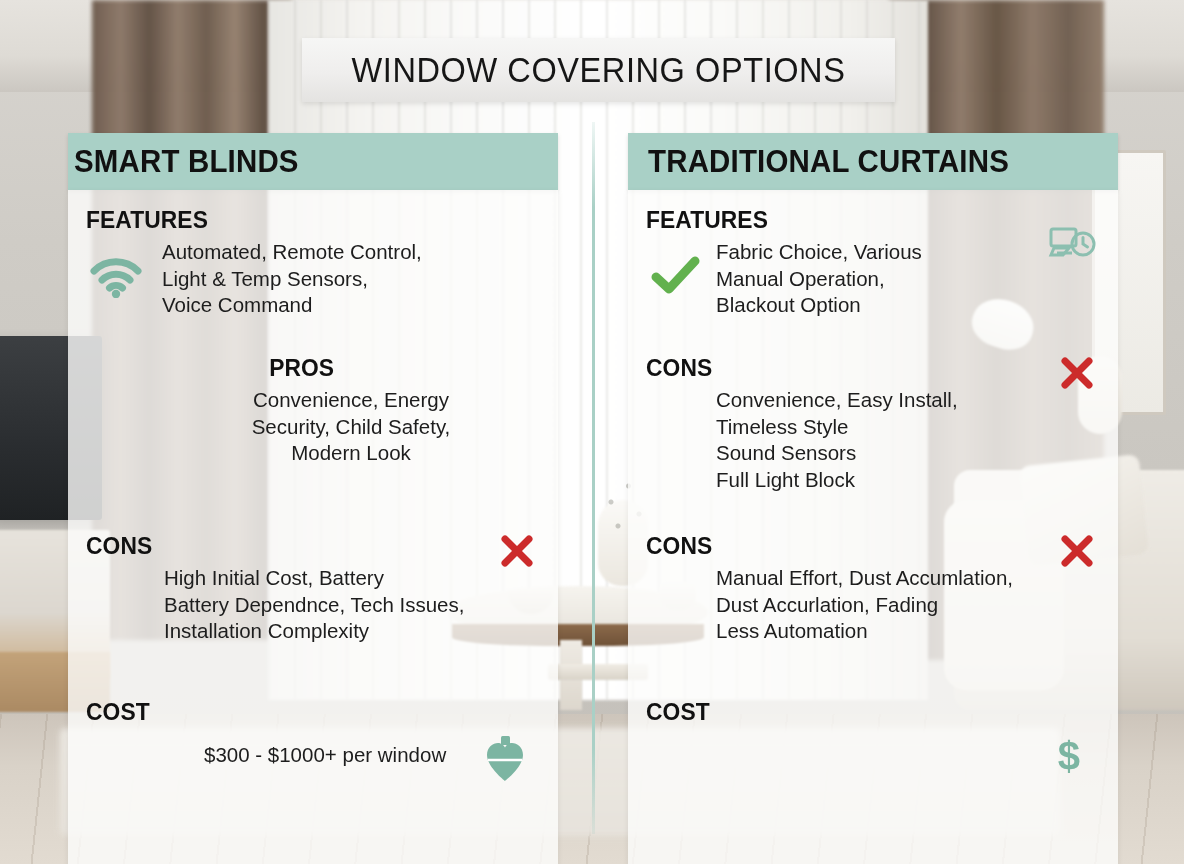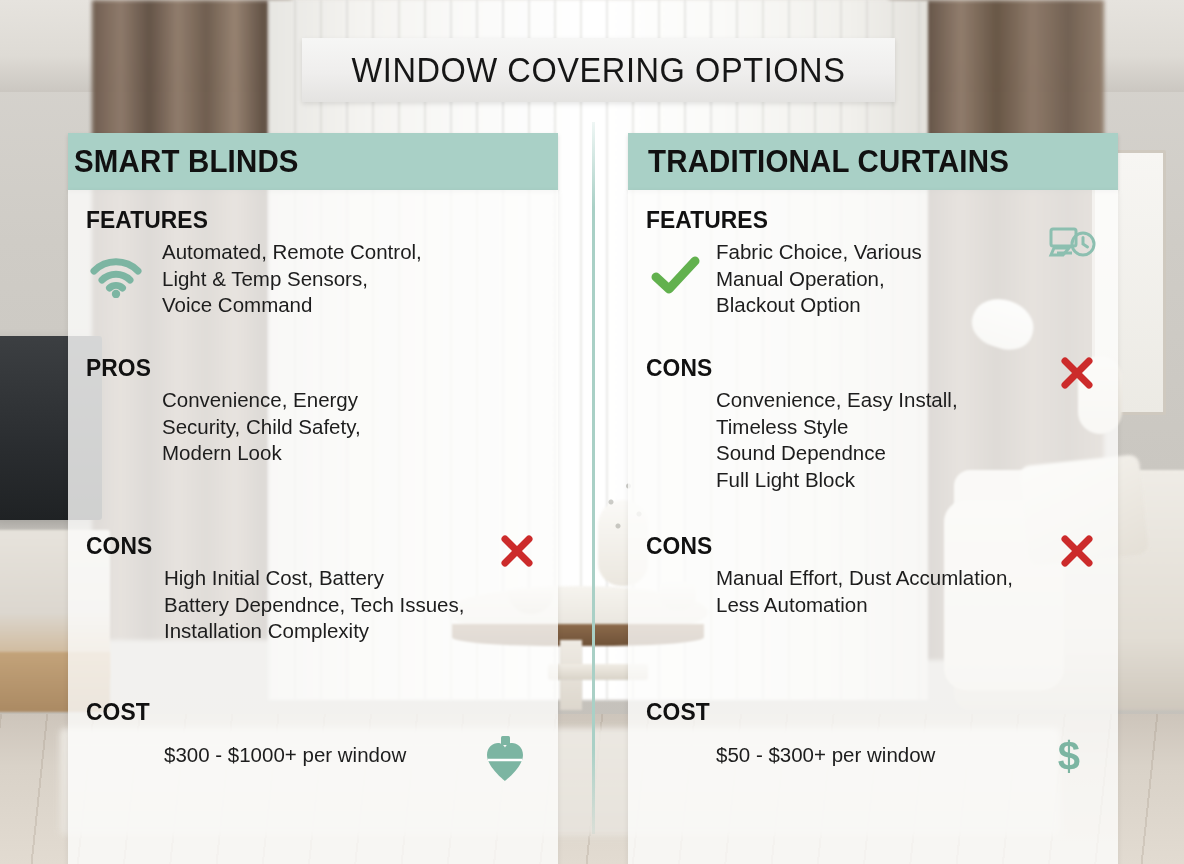--- a/index.html
+++ b/index.html
@@ -210,21 +210,21 @@
           <circle cx="26" cy="40" r="4.2" fill="#7cb5a2"></circle>
         </svg>
       </span>
       <div class="sec-body">
         <span class="ln">Automated, Remote Control,</span>
         <span class="ln">Light &amp; Temp Sensors,</span>
         <span class="ln">Voice Command</span>
       </div>
     </div>
 
-    <div class="section" style="height:178px;">
+    <div class="section" style="height:178px;text-align:center;">
       <div class="sec-title">PROS</div>
       <div class="sec-body">
         <span class="ln">Convenience, Energy</span>
         <span class="ln">Security, Child Safety,</span>
         <span class="ln">Modern Look</span>
       </div>
     </div>
 
     <div class="section" style="height:166px;">
       <div class="sec-title">CONS</div>
@@ -245,21 +245,21 @@
 
     <div class="section" style="height:100px;">
       <div class="sec-title">COST</div>
       <span class="heart-ic" style="top:38px;">
         <svg viewBox="0 0 42 46" width="42" height="46" aria-hidden="true">
           <rect x="17" y="0" width="9" height="9" rx="1.5" fill="#7cb5a2"></rect>
           <path d="M21 45 C21 45 3 31 3 19 C3 11 9 7 14 7 C17.6 7 20 9.6 21 11.6 C22 9.6 24.4 7 28 7 C33 7 39 11 39 19 C39 31 21 45 21 45 Z" fill="#7cb5a2"></path>
           <line x1="4" y1="24" x2="38" y2="24" stroke="#ffffff" stroke-width="2.4"></line>
         </svg>
       </span>
-      <div class="sec-body" style="margin-left:78px; margin-top:16px;">
+      <div class="sec-body" style="margin-left:118px; margin-top:16px;">
         <span class="ln">$300 - $1000+ per window</span>
       </div>
     </div>
 
   </div>
 </div>
 
 <div class="col col-right">
   <div class="col-head">
     <h2>TRADITIONAL CURTAINS</h2>
@@ -297,43 +297,41 @@
         <svg viewBox="0 0 34 34" width="34" height="34" aria-hidden="true">
           <g stroke="#cc2b2b" stroke-width="7" stroke-linecap="round">
             <line x1="5" y1="5" x2="29" y2="29"></line>
             <line x1="29" y1="5" x2="5" y2="29"></line>
           </g>
         </svg>
       </span>
       <div class="sec-body" style="margin-left:70px;">
         <span class="ln">Convenience, Easy Install,</span>
         <span class="ln">Timeless Style</span>
-        <span class="ln">Sound Dependnce</span>
+        <span class="ln">Sound Sensors</span>
         <span class="ln">Full Light Block</span>
       </div>
     </div>
 
     <div class="section" style="height:166px;">
       <div class="sec-title">CONS</div>
       <span class="x-ic" style="top:2px;">
         <svg viewBox="0 0 34 34" width="34" height="34" aria-hidden="true">
           <g stroke="#cc2b2b" stroke-width="7" stroke-linecap="round">
             <line x1="5" y1="5" x2="29" y2="29"></line>
             <line x1="29" y1="5" x2="5" y2="29"></line>
           </g>
         </svg>
       </span>
       <div class="sec-body" style="margin-left:70px;">
         <span class="ln">Manual Effort, Dust Accumlation,</span>
+        <span class="ln">Dust Accurlation, Fading</span>
         <span class="ln">Less Automation</span>
       </div>
     </div>
 
     <div class="section" style="height:100px;">
       <div class="sec-title">COST</div>
       <span class="dollar-ic" style="top:38px;">$</span>
-      <div class="sec-body" style="margin-left:70px; margin-top:16px;">
-        <span class="ln">$50 - $300+ per window</span>
-      </div>
     </div>
 
   </div>
 </div>
 
 </body></html>

